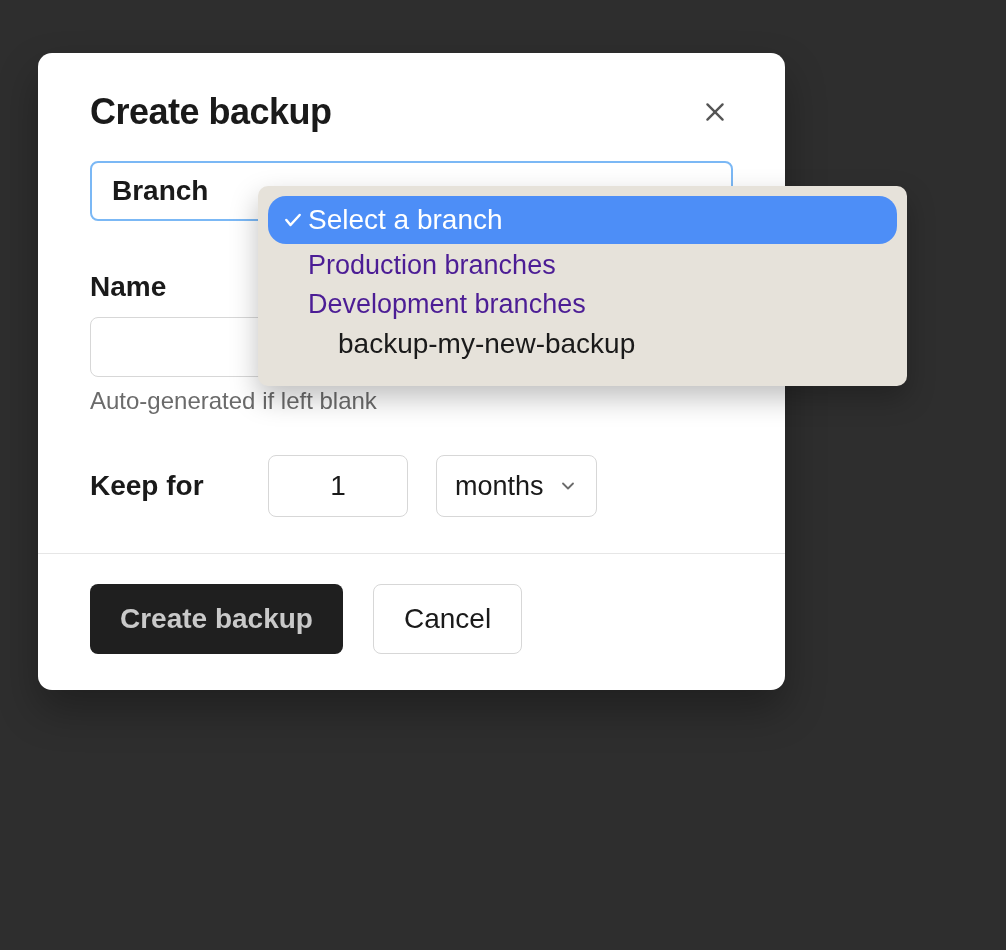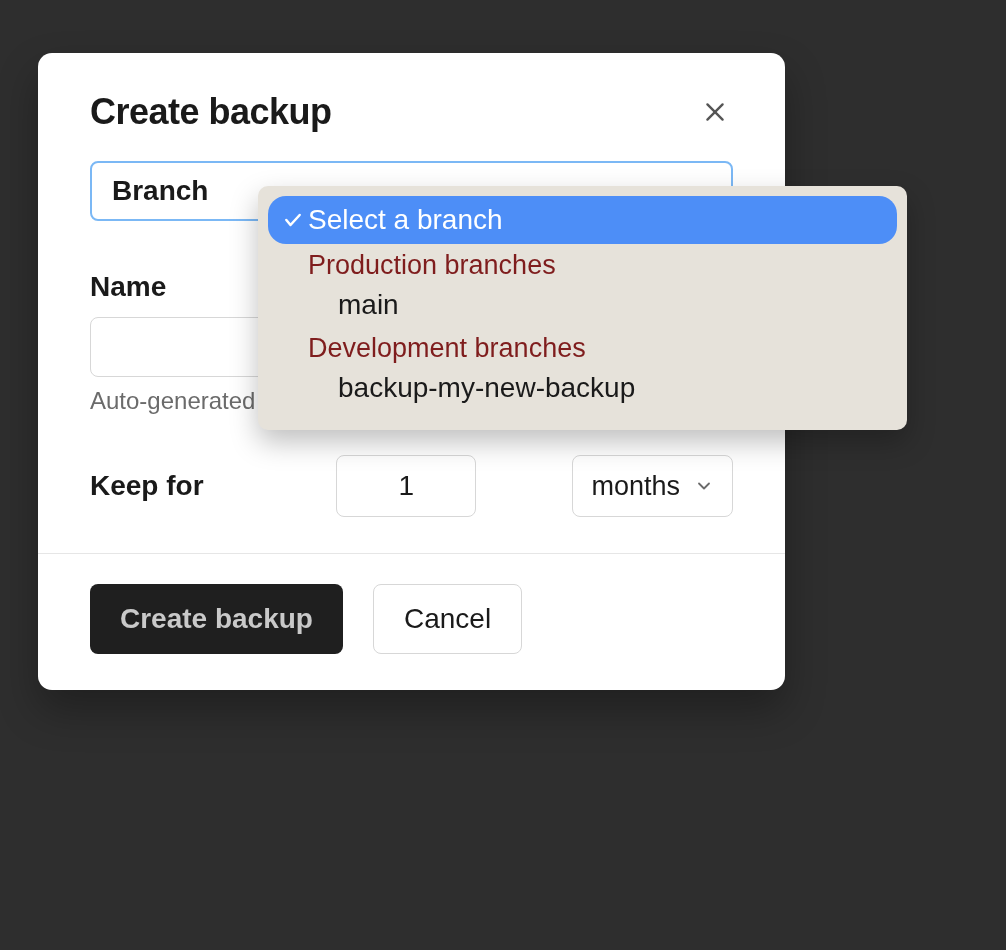--- a/index.html
+++ b/index.html
@@ -83,21 +83,21 @@
     .check-slot {
       width: 30px;
       display: flex;
       align-items: center;
       justify-content: center;
       flex-shrink: 0;
     }
     .check-slot svg { width: 20px; height: 20px; }
     .dropdown-group-label {
       font-size: 27px;
-      color: #7f1d1d;
+      color: #4c1d95;
       padding: 6px 16px 2px 40px;
       font-weight: 500;
     }
     .dropdown-option {
       font-size: 28px;
       color: #1a1a1a;
       padding: 6px 16px 6px 70px;
       cursor: pointer;
     }
     .field-label {
@@ -118,21 +118,20 @@
     }
     .hint {
       font-size: 24px;
       color: #6b6b6b;
       margin-top: 10px;
     }
     .keep-row {
       display: flex;
       align-items: center;
       gap: 28px;
-      justify-content: space-between;
     }
     .keep-label {
       font-size: 28px;
       font-weight: 600;
       color: #1a1a1a;
       width: 150px;
     }
     .num-input {
       width: 140px;
       height: 62px;
@@ -230,16 +229,15 @@
 <div class="dropdown">
   <div class="dropdown-item selected">
     <span class="check-slot">
       <svg viewBox="0 0 24 24" fill="none" stroke="currentColor" stroke-width="3" stroke-linecap="round" stroke-linejoin="round">
         <polyline points="4 12 9 18 20 6"></polyline>
       </svg>
     </span>
     <span>Select a branch</span>
   </div>
   <div class="dropdown-group-label">Production branches</div>
-  <div class="dropdown-option">main</div>
   <div class="dropdown-group-label">Development branches</div>
   <div class="dropdown-option">backup-my-new-backup</div>
 </div>
 
 </body></html>

